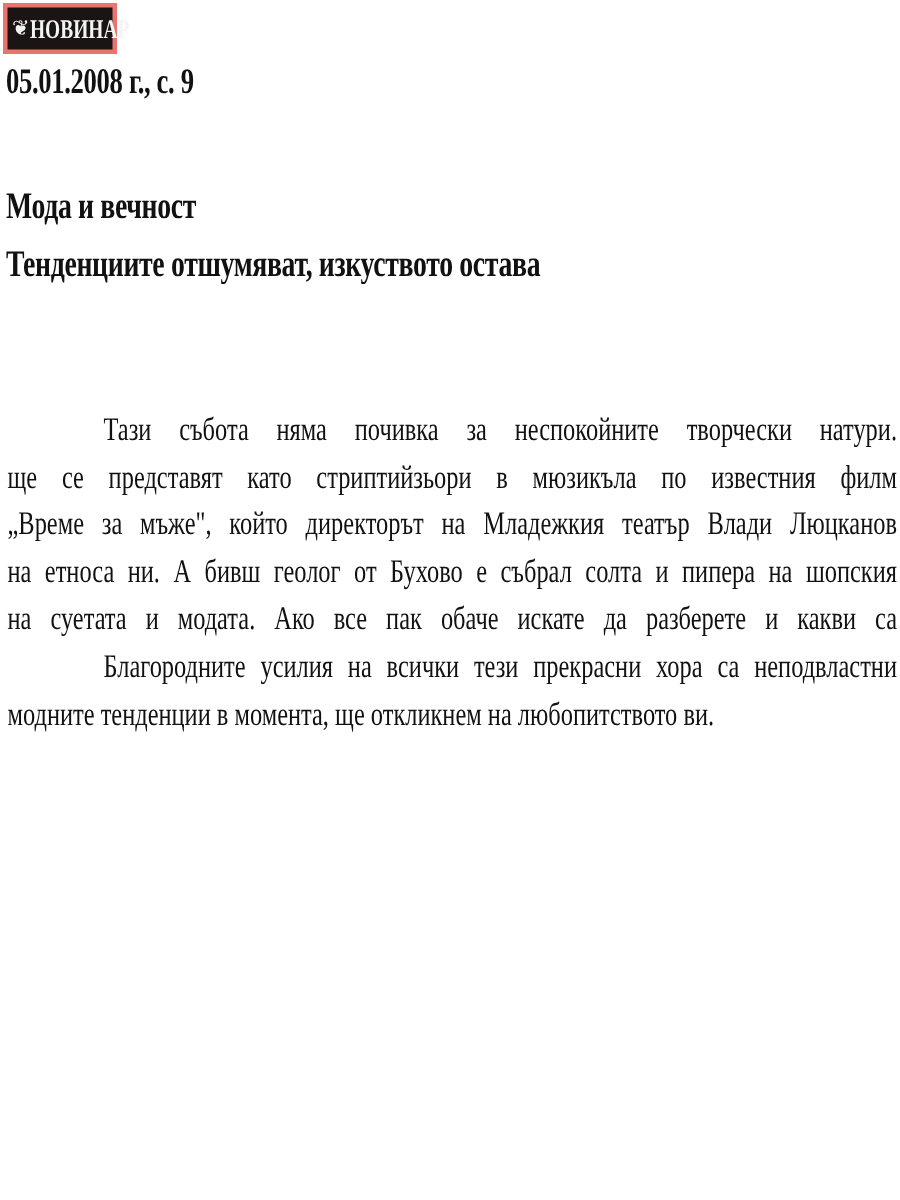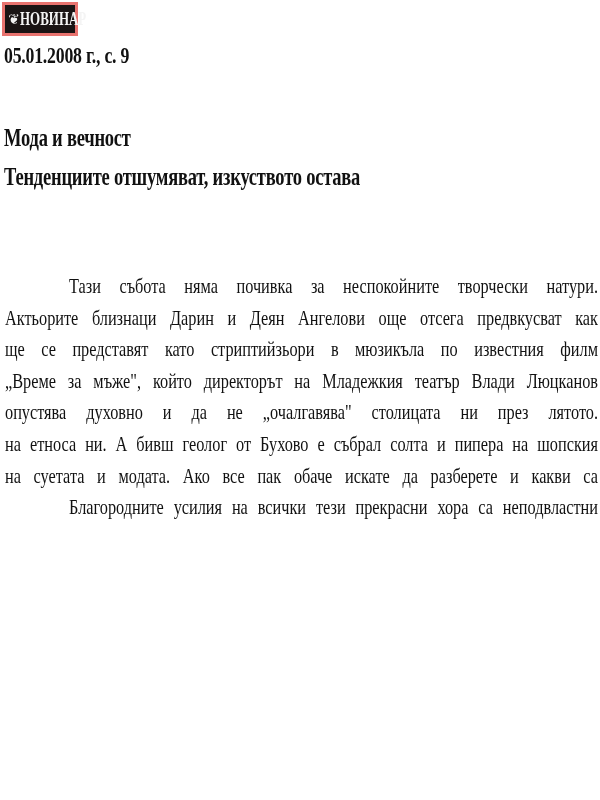--- a/index.html
+++ b/index.html
@@ -27,20 +27,19 @@
   </div>
 </div>
 
 <div class="dateline">05.01.2008 г., с. 9</div>
 
 <div class="title t1">Мода и вечност</div>
 <div class="title t2">Тенденциите отшумяват, изкуството остава</div>
 
 <div class="body-text" id="body-text">
     <div class="line indent"><span class="inner" style="word-spacing: 19.5343px; transform: scaleX(0.74);">Тази събота няма почивка за неспокойните творчески натури.</span></div>
-    <div class="line"><span class="inner" style="word-spacing: 12.855px; transform: scaleX(0.74);">Актьорите близнаци Дарин и Деян Ангелови още отсега предвкусват как</span></div>
     <div class="line"><span class="inner" style="word-spacing: 16.7925px; transform: scaleX(0.74);">ще се представят като стриптийзьори в мюзикъла по известния филм</span></div>
     <div class="line"><span class="inner" style="word-spacing: 10.5252px; transform: scaleX(0.74);">„Време за мъже", който директорът на Младежкия театър Влади Люцканов</span></div>
-    <div class="line"><span class="inner" style="word-spacing: 21.4453px; transform: scaleX(0.74);">опустява духовно и да не „очалгавява" столицата ни през лятото.</span></div>
     <div class="line"><span class="inner" style="word-spacing: 6.62219px; transform: scaleX(0.74);">на етноса ни. А бивш геолог от Бухово е събрал солта и пипера на шопския</span></div>
     <div class="line"><span class="inner" style="word-spacing: 11.6268px; transform: scaleX(0.74);">на суетата и модата. Ако все пак обаче искате да разберете и какви са</span></div>
     <div class="line indent"><span class="inner" style="word-spacing: 7.84639px; transform: scaleX(0.74);">Благородните усилия на всички тези прекрасни хора са неподвластни</span></div>
+    <div class="line"><span class="inner" style="transform: scaleX(0.74);">модните тенденции в момента, ще откликнем на любопитството ви.</span></div>
   </div>
 
 </body></html>

